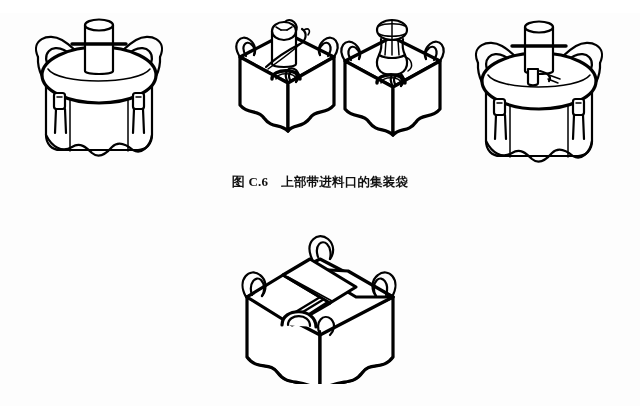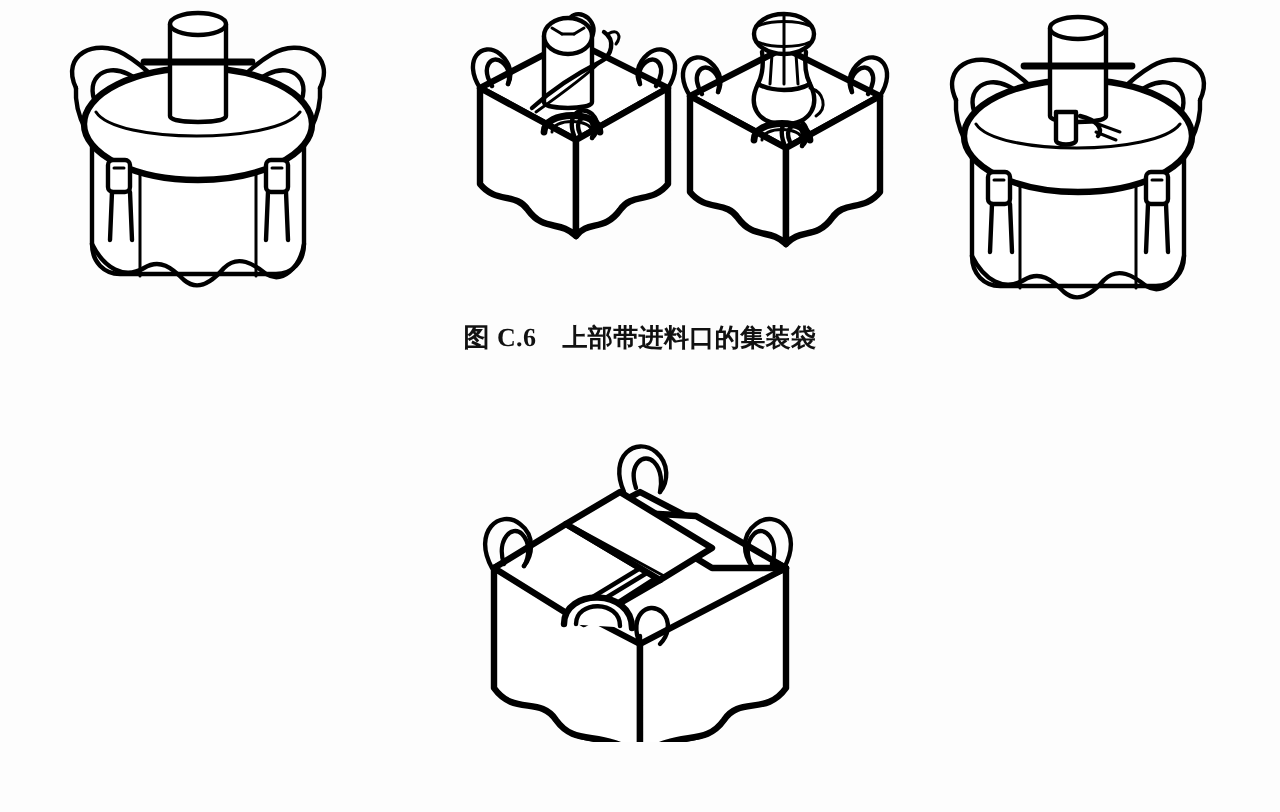--- a/index.html
+++ b/index.html
@@ -15,20 +15,21 @@
     overflow: hidden;
     font-family: "Liberation Serif", "DejaVu Serif", serif;
     color: #000000;
     -webkit-font-smoothing: antialiased;
   }
 
   .page {
     position: absolute;
     inset: 0;
     background: #fdfdfd;
+    margin-top: 13px;
   }
 
   
   .figure-block {
     position: absolute;
     left: 0;
     width: 640px;
   }
   #figure-c6 { top: 0; height: 190px; }
   #figure-c7 { top: 196px; height: 210px; }

